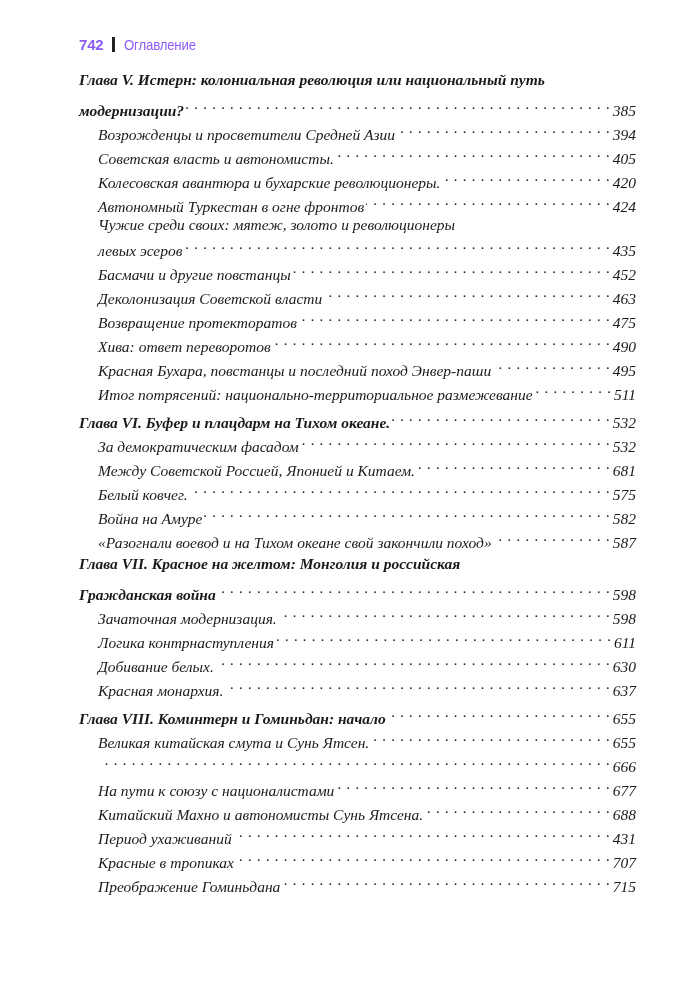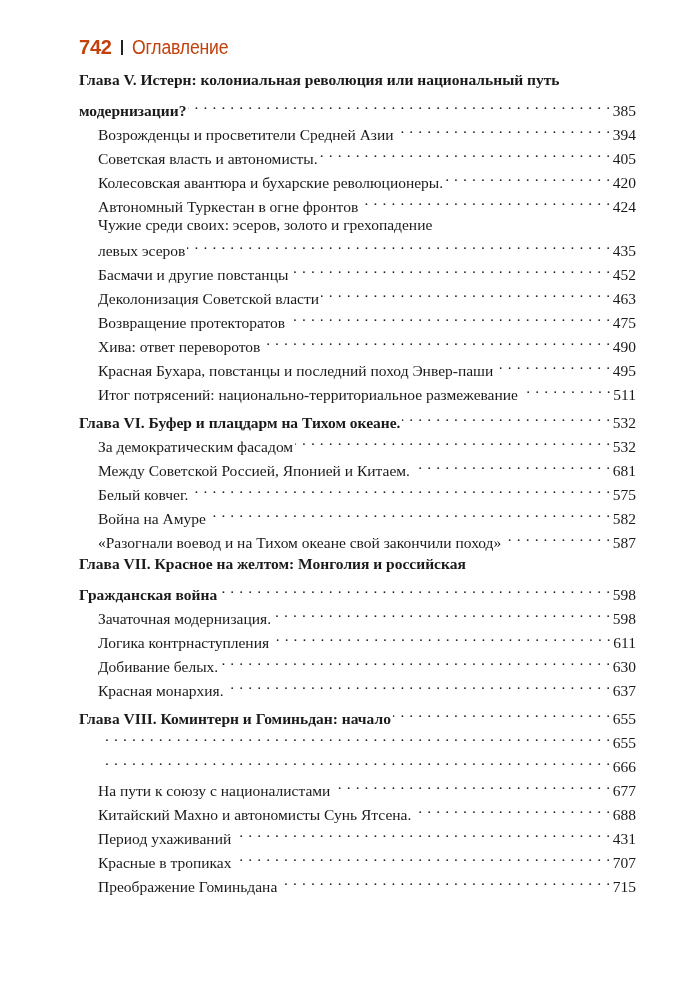--- a/index.html
+++ b/index.html
@@ -1,21 +1,21 @@
 <!DOCTYPE html>
 <html><head>
 <meta charset="utf-8">
 <style>
   html, body { margin:0; padding:0; background:#ffffff; }
   body { width:700px; height:993px; position:relative; overflow:hidden; color:#1a1a1a; }
-  .header { position:absolute; left:79px; top:36px; font-family:"Liberation Sans Narrow","Liberation Sans",sans-serif; font-size:20px; color:#c2410c; display:flex; align-items:center; letter-spacing:-0.2px; }
+  .header { position:absolute; left:79px; top:36px; font-family:"Liberation Sans Narrow","Liberation Sans",sans-serif; font-size:15px; color:#8b5cf6; display:flex; align-items:center; letter-spacing:-0.2px; }
   .header .pnum { font-weight:bold; }
   .header .sep { display:inline-block; width:2.5px; height:15px; background:#222; margin:0 9px; }
   .header .title { transform:scaleX(0.88); transform-origin:left center; display:inline-block; }
-  .toc { position:absolute; left:79px; top:68px; width:557px; font-family:"Liberation Serif","DejaVu Serif",serif; font-size:15.5px; }
+  .toc { position:absolute; left:79px; top:68px; width:557px; font-family:"Liberation Serif","DejaVu Serif",serif; font-size:15.5px;font-style:italic; }
   .row { display:flex; align-items:baseline; height:24px; line-height:24px; white-space:nowrap; }
   .row.sub { padding-left:19px; }
   .row.ch { font-weight:bold; }
   .row.gap { margin-top:4px; }
   .row .lead { flex:1; overflow:hidden; margin:0 2px; position:relative; height:24px; }
   .row .lead::before { content:". . . . . . . . . . . . . . . . . . . . . . . . . . . . . . . . . . . . . . . . . . . . . . . . . . . . . . . . . . . . . . . . . . . . . . . . . . . . . . . . . . . . . . . . . . . . . . . . . . . . . . . . . . . . . . . . . . . . . . . . . . . . . . . . . . . . . . . . . . . . . . . . . . . ."; position:absolute; right:0; top:0; font-weight:normal; letter-spacing:0.6px; }
   .row .page { text-align:right; font-weight:normal; }
   .row.ch .page { font-weight:normal; }
   .row.nolead { height:24px; }
 </style>
@@ -51,21 +51,21 @@
       <span class="text">Колесовская авантюра и бухарские революционеры.</span>
       <span class="lead"></span>
       <span class="page">420</span>
     </div>
     <div class="row sub">
       <span class="text">Автономный Туркестан в огне фронтов</span>
       <span class="lead"></span>
       <span class="page">424</span>
     </div>
     <div class="row sub nolead" style="height: 20px; line-height: 26px;">
-      <span class="text">Чужие среди своих: эсеров, золото и грехопадение</span>
+      <span class="text">Чужие среди своих: мятеж, золото и революционеры</span>
     </div>
     <div class="row sub">
       <span class="text">левых эсеров</span>
       <span class="lead"></span>
       <span class="page">435</span>
     </div>
     <div class="row sub">
       <span class="text">Басмачи и другие повстанцы</span>
       <span class="lead"></span>
       <span class="page">452</span>
@@ -152,20 +152,21 @@
       <span class="text">Красная монархия.</span>
       <span class="lead"></span>
       <span class="page">637</span>
     </div>
     <div class="row ch gap">
       <span class="text">Глава VIII. Коминтерн и Гоминьдан: начало</span>
       <span class="lead"></span>
       <span class="page">655</span>
     </div>
     <div class="row sub">
+      <span class="text">Великая китайская смута и Сунь Ятсен.</span>
       <span class="lead"></span>
       <span class="page">655</span>
     </div>
     <div class="row sub">
       <span class="lead"></span>
       <span class="page">666</span>
     </div>
     <div class="row sub">
       <span class="text">На пути к союзу с националистами</span>
       <span class="lead"></span>

